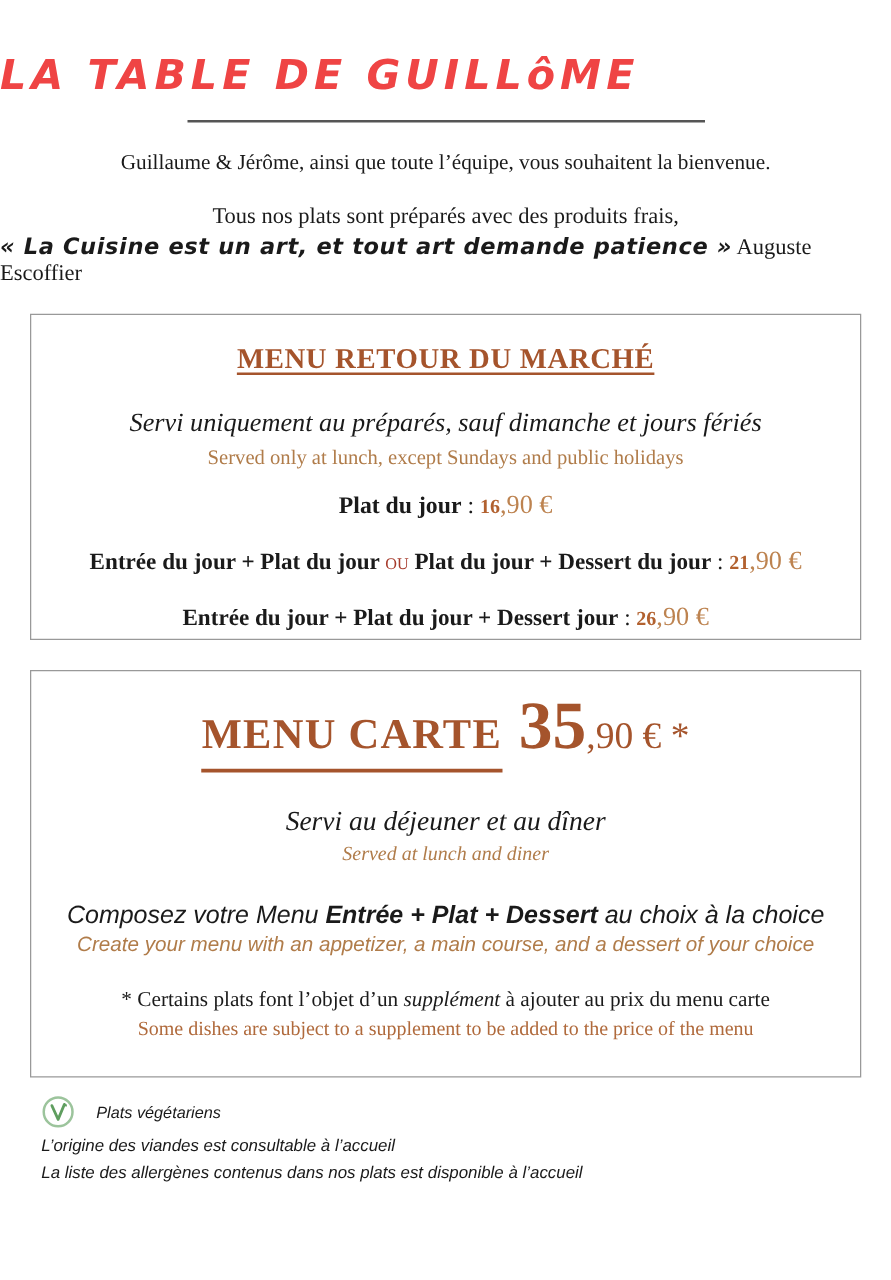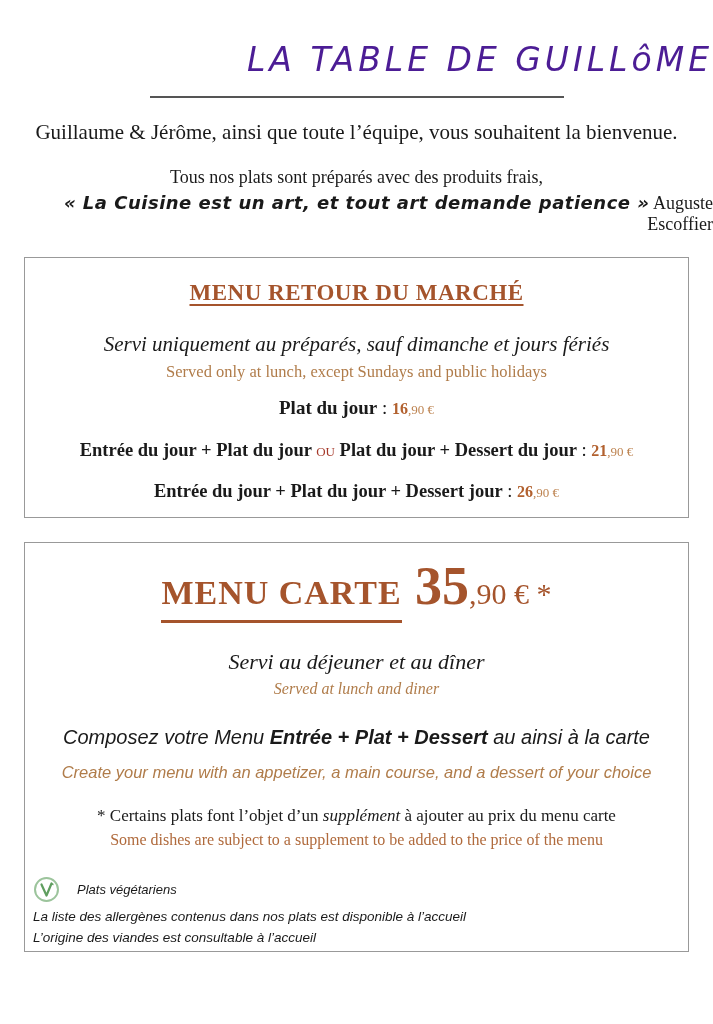--- a/index.html
+++ b/index.html
@@ -18,75 +18,75 @@
   html,body{background:#fff;}
   body{
     width:713px;height:1024px;overflow:hidden;
     font-family:"Liberation Serif",serif;color:var(--ink);
     position:relative;
   }
   
   .page-header{padding-top:40px;}
   .restaurant-title{
     font-family:"DejaVu Sans",sans-serif;
-    font-style:italic;font-weight:400;
+    font-style:italic;font-weight:700;
     font-size:33px;letter-spacing:4px;
-    text-align:right;color:#4c1d95;
+    text-align:left;color:#ef4444;
   }
   .title-rule{
     width:414px;height:2px;background:var(--divider);
     margin:17px auto 0 auto;
   }
-  .welcome{font-size:21px;margin-top:22px;text-align:center;}
+  .welcome{font-size:17px;margin-top:22px;text-align:center;}
   .tagline{font-size:18px;margin-top:22px;text-align:center;}
-  .quote-line{font-size:18px;margin-top:4px;text-align:right;}
+  .quote-line{font-size:18px;margin-top:4px;text-align:left;}
   .quote-marker{
     font-family:"DejaVu Sans",sans-serif;font-style:italic;font-weight:600;
     font-size:18px;letter-spacing:0.5px;
   }
   .quote-author{font-size:18px;}
   
   .box{
     border:1.5px solid var(--box-border);
     margin:0 24px;text-align:center;background:#fff;
   }
   .box-marche{margin-top:22px;height:261px;padding-top:22px;}
-  .box-carte{margin-top:24px;height:410px;padding-top:16px;}
+  .box-carte{margin-top:24px;height:326px;padding-top:16px;}
   .marche-title{
     font-size:23px;font-weight:700;color:var(--accent-brown);
     letter-spacing:0.5px;
     text-decoration:underline;text-underline-offset:4px;
     text-decoration-thickness:2px;
   }
   .sub-fr{font-style:italic;font-size:21px;margin-top:26px;}
   .sub-en{font-size:16.5px;color:var(--subtitle-tan);margin-top:5px;}
   .price-row{font-size:18.5px;font-weight:700;margin-top:20px;}
   .price-row .sep{font-weight:400;}
   .price-int{font-size:16px;font-weight:700;color:var(--price-brown);}
-  .price-dec{font-size:13px;font-weight:400;color:var(--price-dec);}
+  .price-dec{font-size:21px;font-weight:400;color:var(--price-dec);}
   .ou-word{color:var(--ou-red);font-weight:400;font-variant:small-caps;font-size:19px;}
   .row-first{margin-top:15px;font-size:19px;}
   
   .carte-title{font-weight:700;color:var(--accent-brown);}
   .carte-word{
     display:inline-block;font-size:34px;letter-spacing:1px;
     padding-bottom:8px;border-bottom:3px solid var(--accent-brown);
   }
   .carte-int{font-size:54px;line-height:1;}
   .carte-dec{font-size:30px;font-weight:400;}
   .carte-sub-fr{font-style:italic;font-size:22px;margin-top:26px;}
   .carte-sub-en{font-style:italic;font-size:16px;color:var(--subtitle-tan);margin-top:5px;}
   .compose{
     font-family:"Liberation Sans",sans-serif;font-style:italic;
     font-size:20px;margin-top:28px;
   }
   .compose b{font-weight:700;}
   .compose-en{
     font-family:"Liberation Sans",sans-serif;font-style:italic;
-    font-size:16.5px;color:var(--subtitle-tan);margin-top:14px;
+    font-size:16.5px;color:var(--subtitle-tan);margin-top:3px;
   }
   .note{font-size:17px;margin-top:24px;}
   .note .supp{font-style:italic;font-family:Liberation Serif, serif;}
   .note-en{font-size:16px;color:var(--note-en);margin-top:5px;}
   
   .page-footer{position:absolute;left:33px;top:876px;text-align:left;}
   .veg-row{display:flex;align-items:center;}
   .veg-icon{flex:0 0 auto;}
   .veg-label{
     font-family:"Liberation Sans",sans-serif;font-style:italic;
@@ -124,33 +124,33 @@
     <p class="price-row"><span>Entrée du jour + Plat du jour </span><span class="ou-word">ou</span><span> Plat du jour + Dessert du jour</span><span class="sep"> : </span><span class="price-int">21</span><span class="price-dec">,90 €</span></p>
 
     <p class="price-row"><span>Entrée du jour + Plat du jour + Dessert jour</span><span class="sep"> : </span><span class="price-int">26</span><span class="price-dec">,90 €</span></p>
   </section>
 
   <section class="box box-carte">
     <h2 class="carte-title"><span class="carte-word">MENU CARTE</span><span class="carte-int"> 35</span><span class="carte-dec">,90 € *</span></h2>
     <p class="carte-sub-fr">Servi au déjeuner et au dîner</p>
     <p class="carte-sub-en">Served at lunch and diner</p>
 
-    <p class="compose"><span>Composez votre Menu </span><b>Entrée + Plat + Dessert</b><span> au ainsi à la carte</span></p>
+    <p class="compose"><span>Composez votre Menu </span><b>Entrée + Plat + Dessert</b><span> au choix à la choice</span></p>
     <p class="compose-en">Create your menu with an appetizer, a main course, and a dessert of your choice</p>
 
     <p class="note"><span>* Certains plats font l’objet d’un </span><span class="supp">supplément</span><span> à ajouter au prix du menu carte</span></p>
     <p class="note-en">Some dishes are subject to a supplement to be added to the price of the menu</p>
   </section>
 
   <footer class="page-footer">
     <div class="veg-row">
       <svg class="veg-icon" width="27" height="27" viewBox="0 0 27 27" aria-hidden="true">
         <circle cx="13.5" cy="13.5" r="11.5" fill="none" stroke="#9CC49C" stroke-width="2"></circle>
         <path d="M8.5 8.5 L13.5 19.5 L18.5 7.5" fill="none" stroke="#5F9E5F" stroke-width="2.2" stroke-linecap="round" stroke-linejoin="round"></path>
         <path d="M18.5 7.5 Q21 6.5 20.5 9.2 Q18.8 9.6 18.5 7.5 Z" fill="#5F9E5F"></path>
       </svg>
       <span class="veg-label">Plats végétariens</span>
     </div>
+    <p class="foot-line">L’origine des viandes est consultable à l’accueil</p>
     <p class="foot-line">La liste des allergènes contenus dans nos plats est disponible à l’accueil</p>
-    <p class="foot-line">L’origine des viandes est consultable à l’accueil</p>
   </footer>
 
 </div>
 
 </body></html>

